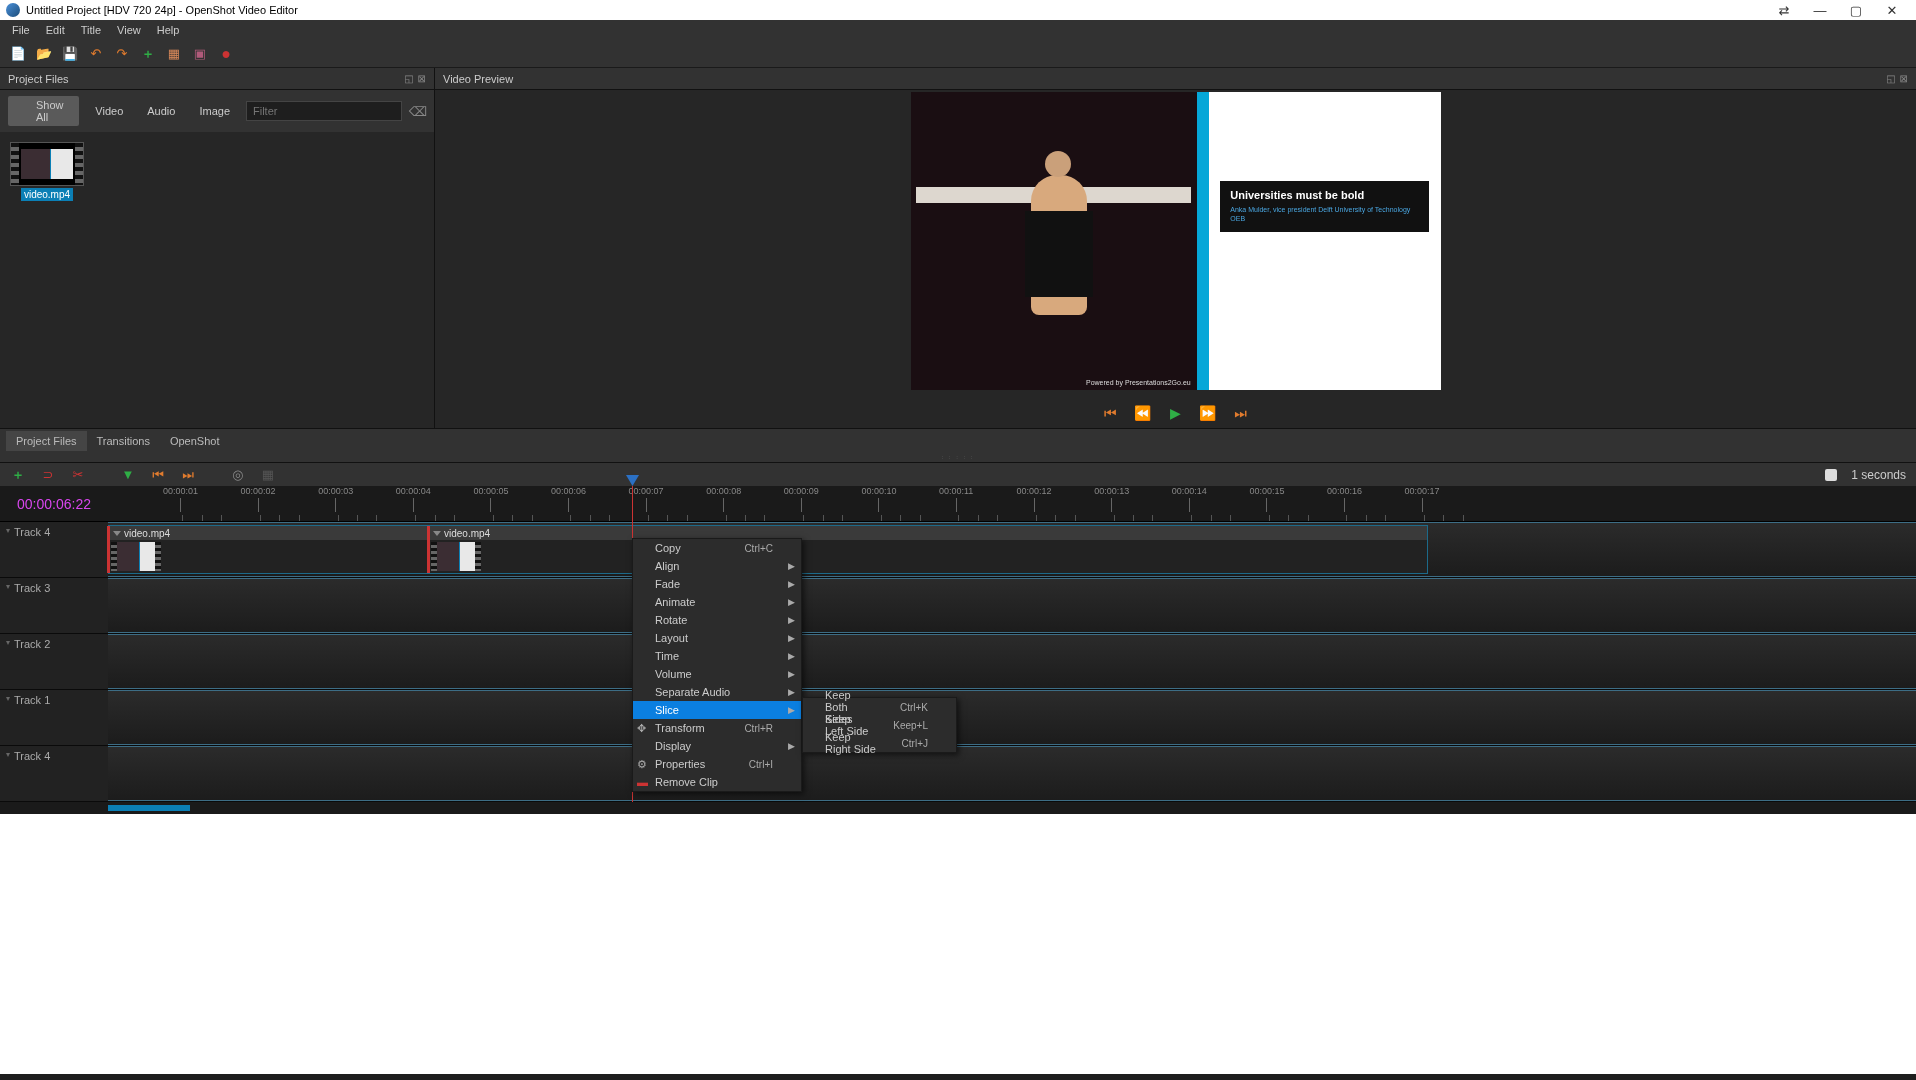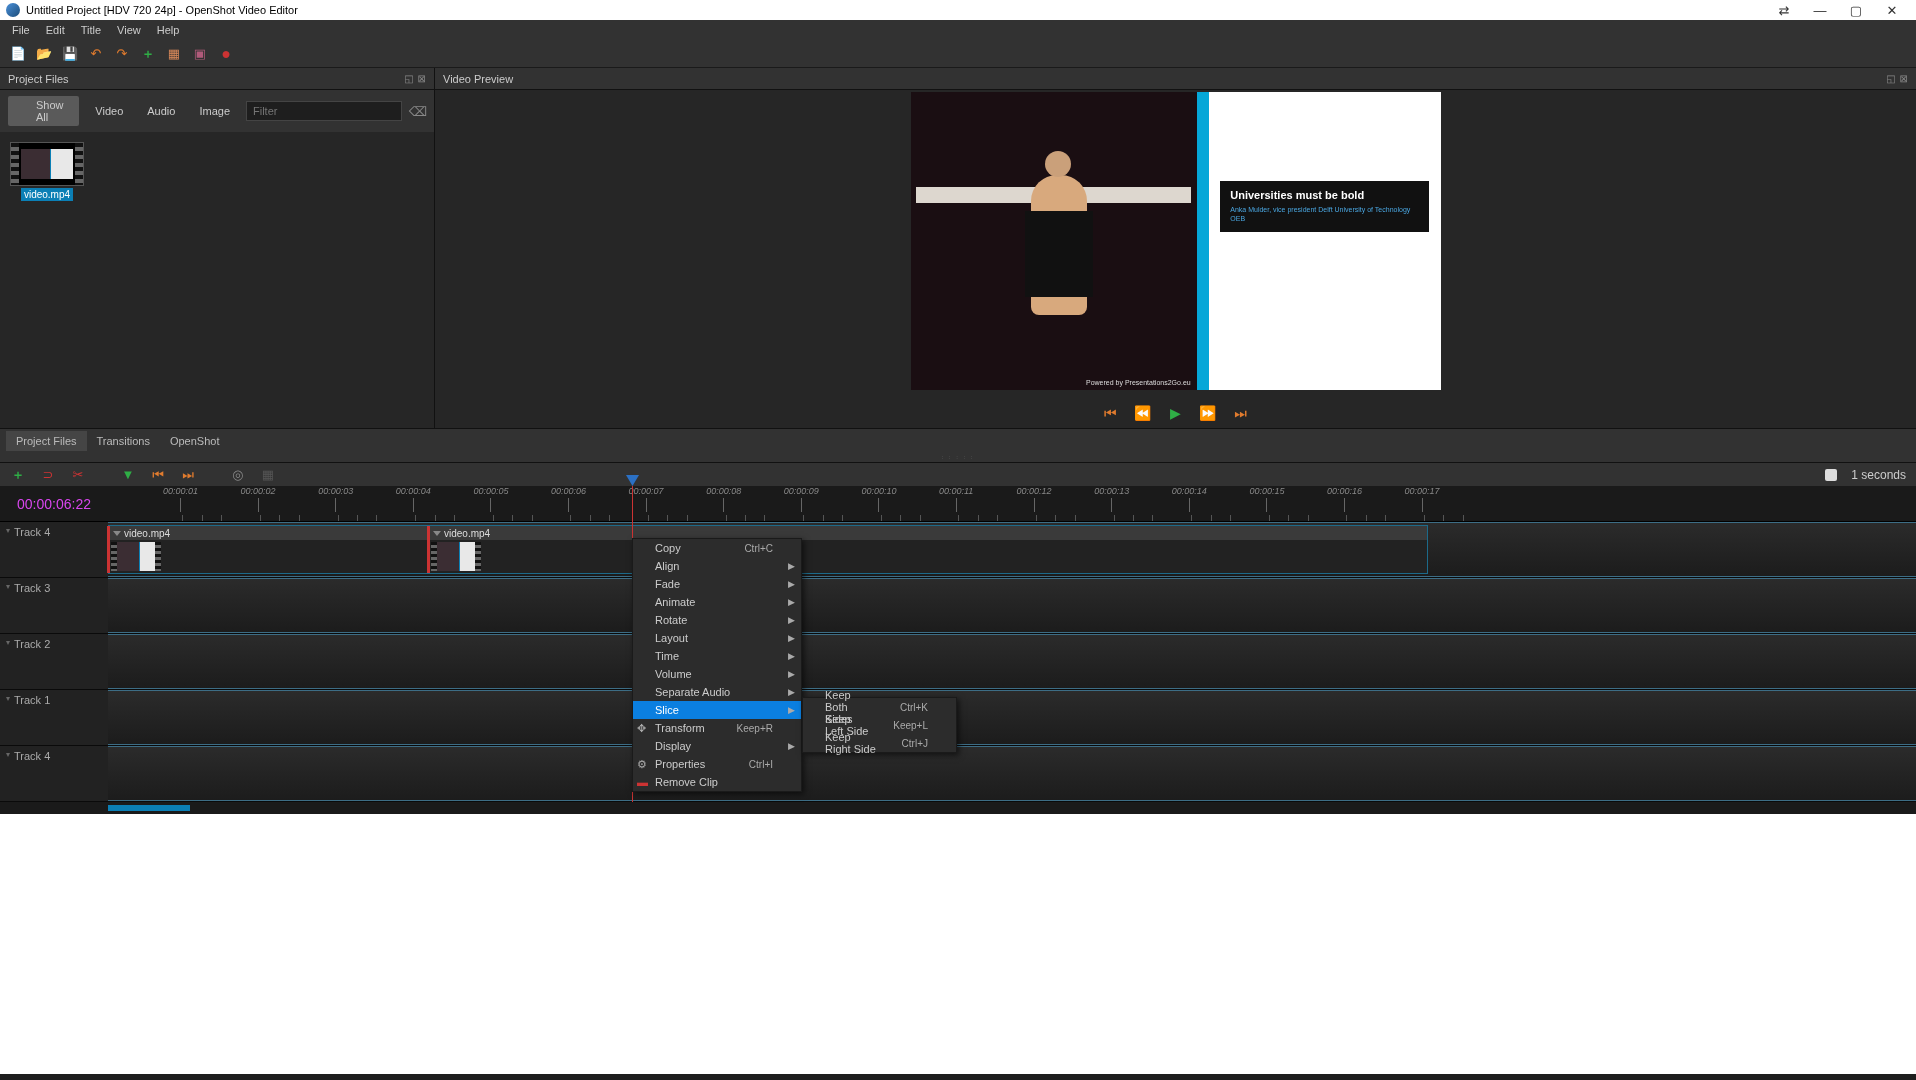--- a/index.html
+++ b/index.html
@@ -69,21 +69,21 @@
 
 .tl-toolbar { height:24px; background:#323232; display:flex; align-items:center; padding:0 10px; gap:14px; border-top:1px solid #111; }
 .tl-toolbar .spacer { flex:1; }
 .tl-toolbar .zoom-cb { width:12px; height:12px; background:#ddd; border-radius:2px; }
 
 
 .timeline { background:#1a1a1a; }
 .tl-ruler { height:36px; display:flex; position:relative; border-bottom:1px solid #000; }
 .tl-time-current { width:108px; display:flex; align-items:center; justify-content:center; font-size:14px; color:#d946ef; background:#1a1a1a; }
 .tl-ticks { flex:1; position:relative; }
-.tl-ticks .tick { position:absolute; top:0; font-size:9px; color:#888;font-style:italic; }
+.tl-ticks .tick { position:absolute; top:0; font-size:9px; color:#888; }
 .tl-ticks .tick .line { width:1px; height:14px; background:#666; margin:0 auto; margin-top:2px; }
 .tl-ticks .minor { position:absolute; bottom:0; width:1px; height:6px; background:#555; }
 
 
 .tracks { position:relative; }
 .track { height:56px; display:flex; border-bottom:1px solid #0a0a0a; }
 .track .header { width:108px; background:#222; display:flex; align-items:flex-start; padding:4px 6px; font-size:11px; color:#aaa; gap:4px; }
 .track .header .chev { font-size:8px; color:#666; }
 .track .lane { flex:1; background:linear-gradient(#2b2b2b,#1c1c1c); position:relative; border-top:1px solid #3d6d85; border-bottom:1px solid #3d6d85; }
 .clip { position:absolute; top:2px; bottom:2px; background:#222; border:1px solid #1c6a8a; }
@@ -406,21 +406,21 @@
       <span class="lbl">Separate Audio</span>
       <span class="arr">▶</span>
     </div>
     <div class="row sel">
       <span class="lbl">Slice</span>
       <span class="arr">▶</span>
     </div>
     <div class="row">
       <span class="ico" style="color:#aaa">✥</span>
       <span class="lbl">Transform</span>
-      <span class="sc">Keep+R</span>
+      <span class="sc">Ctrl+R</span>
     </div>
     <div class="row">
       <span class="lbl">Display</span>
       <span class="arr">▶</span>
     </div>
     <div class="row">
       <span class="ico" style="color:#aaa">⚙</span>
       <span class="lbl">Properties</span>
       <span class="sc">Ctrl+I</span>
     </div>

